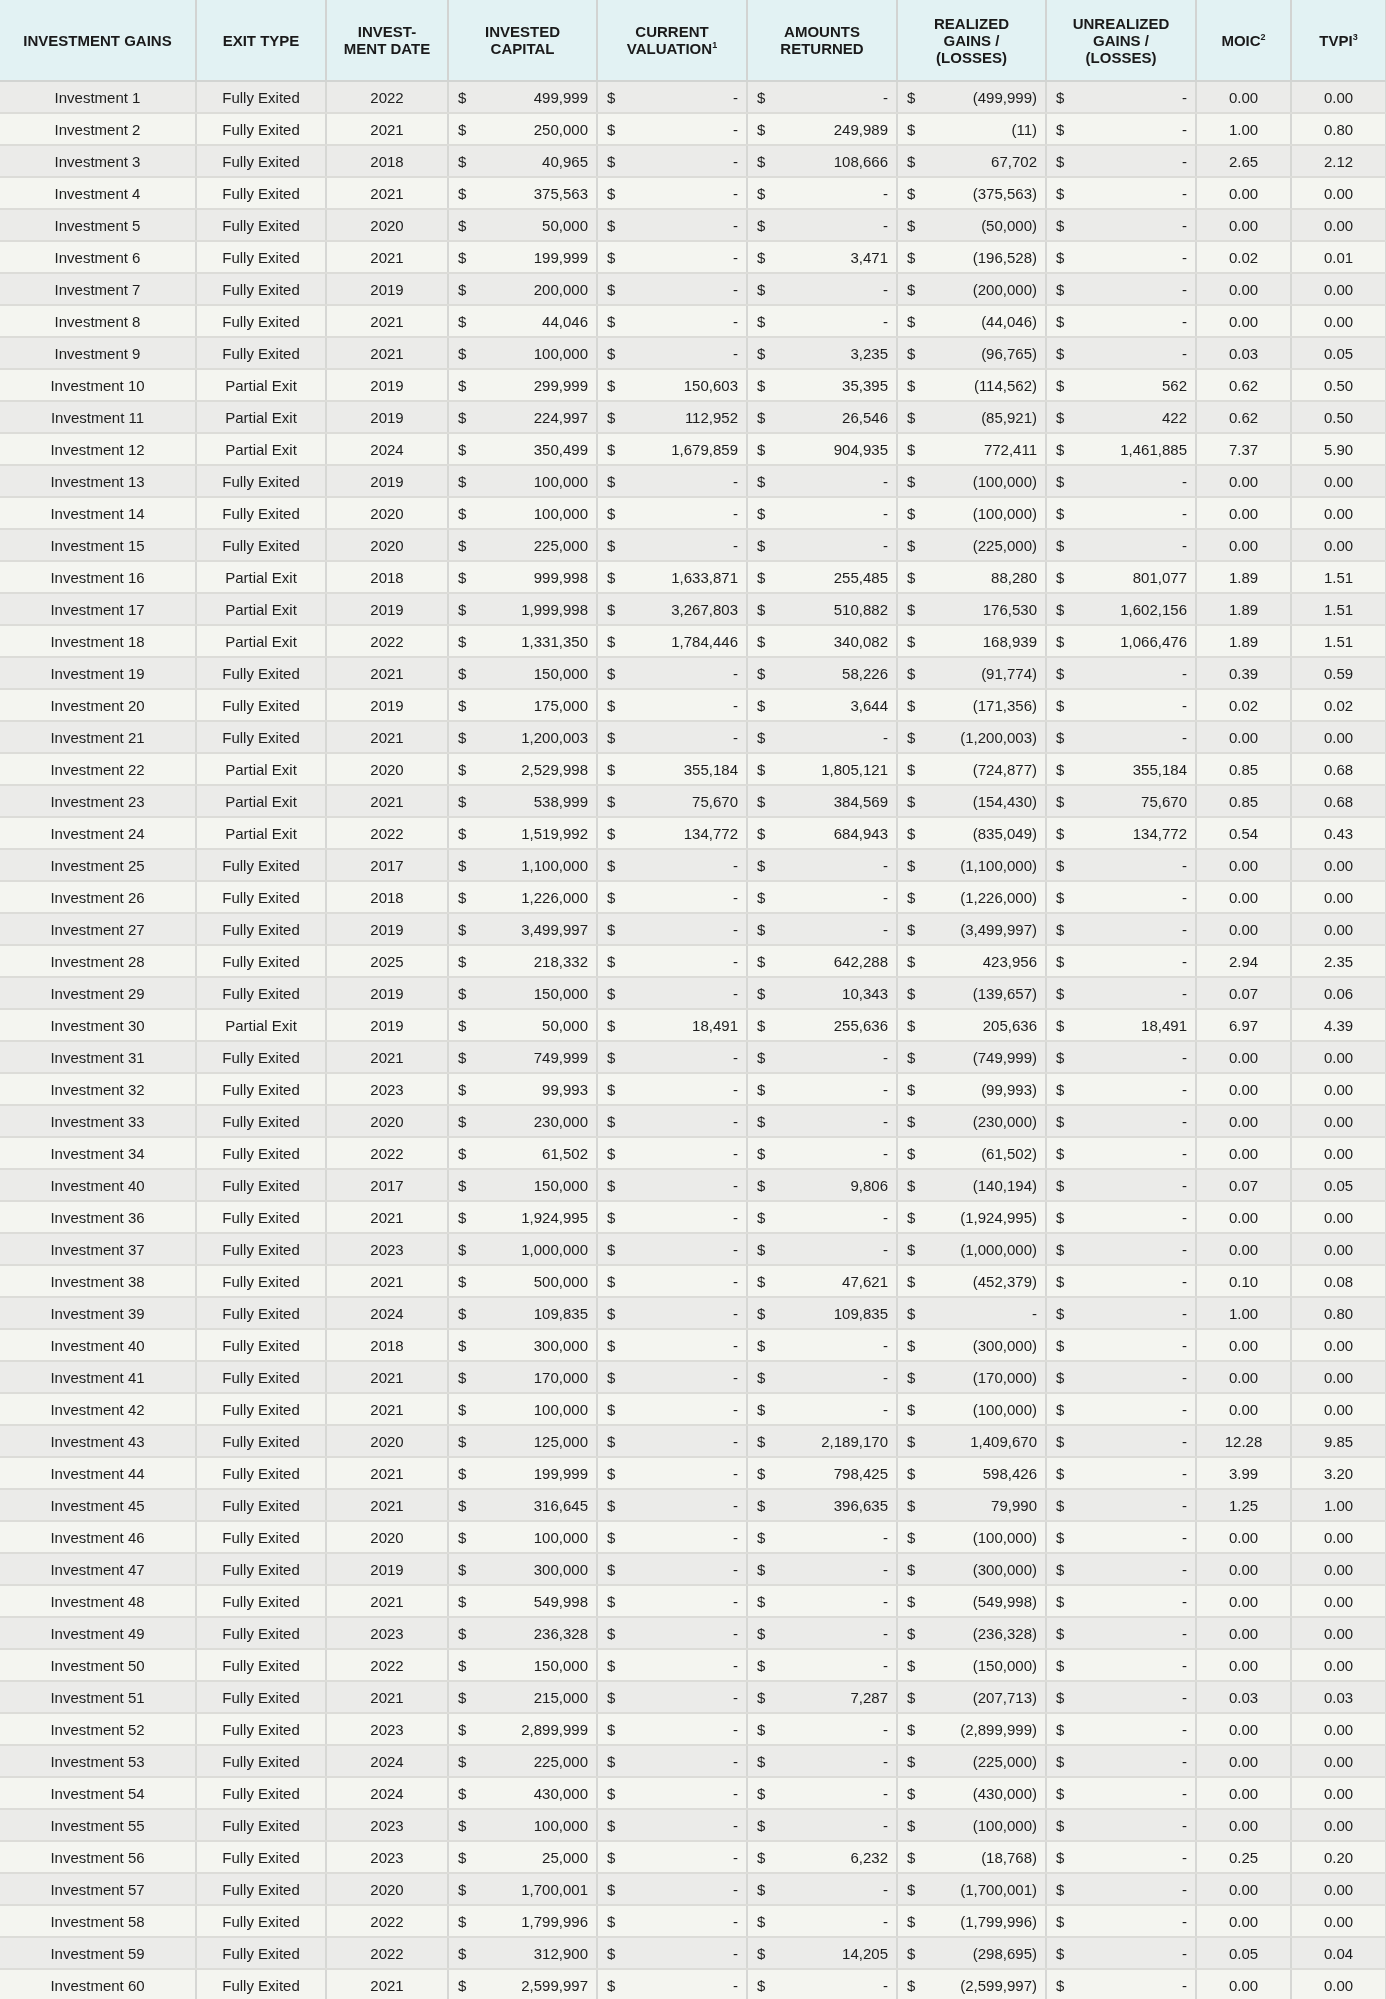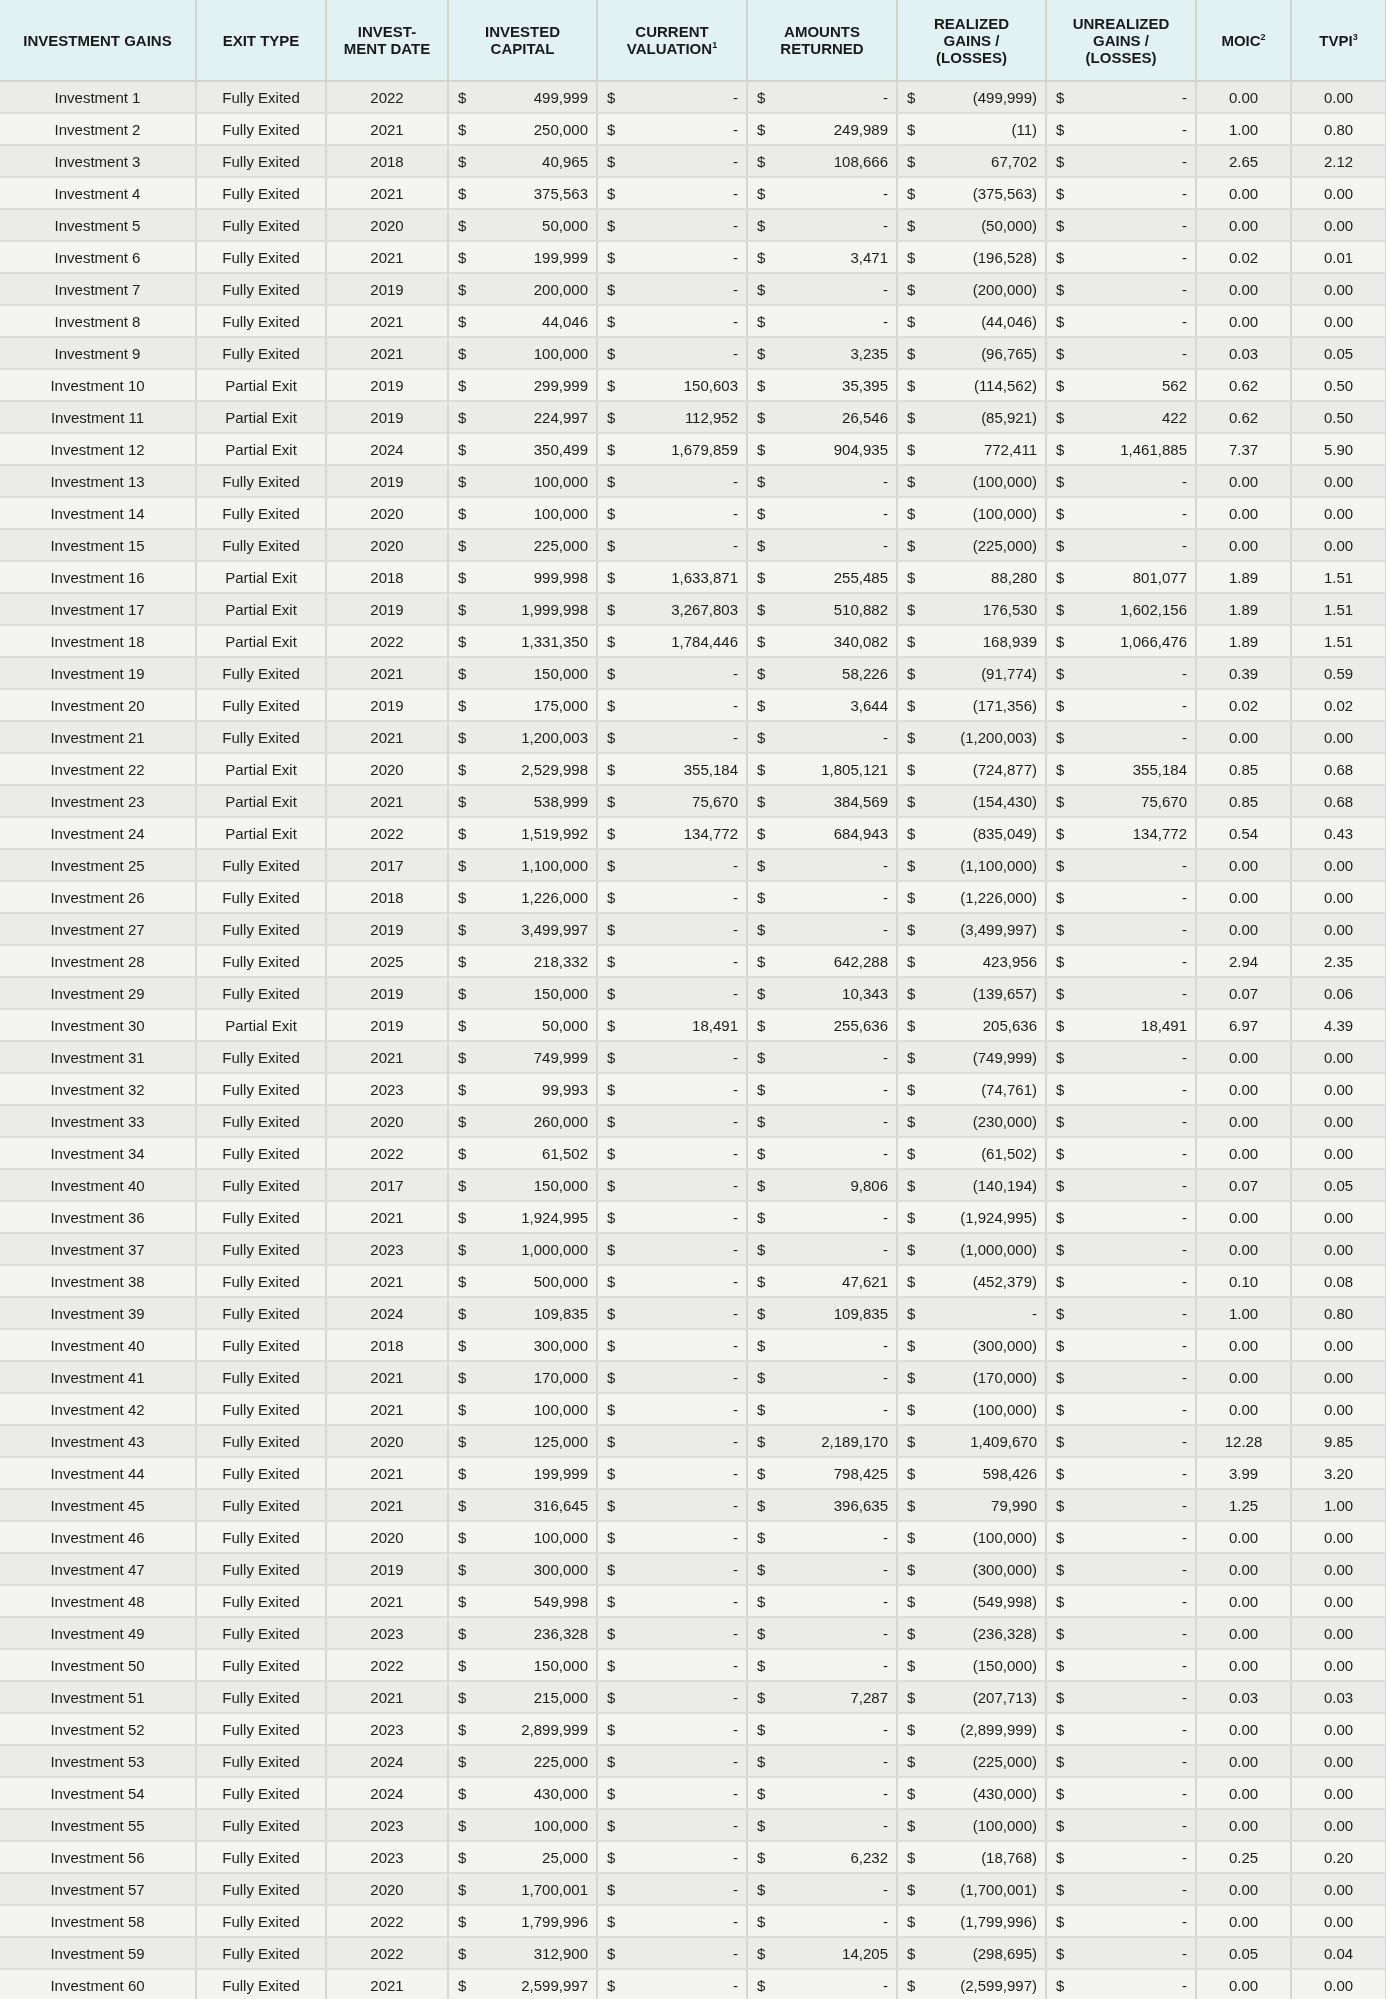--- a/index.html
+++ b/index.html
@@ -1229,40 +1229,40 @@
         </td>
         <td class="money">
           <div class="money-wrap">
             <span class="cur-sym">$</span>
             <span class="amt">-</span>
           </div>
         </td>
         <td class="money">
           <div class="money-wrap">
             <span class="cur-sym">$</span>
-            <span class="amt">(74,761)</span>
+            <span class="amt">(99,993)</span>
           </div>
         </td>
         <td class="money">
           <div class="money-wrap">
             <span class="cur-sym">$</span>
             <span class="amt">-</span>
           </div>
         </td>
         <td class="center">0.00</td>
         <td class="center">0.00</td>
       </tr>
       <tr class="odd">
         <td class="center">Investment 33</td>
         <td class="center">Fully Exited</td>
         <td class="center">2020</td>
         <td class="money">
           <div class="money-wrap">
             <span class="cur-sym">$</span>
-            <span class="amt">260,000</span>
+            <span class="amt">230,000</span>
           </div>
         </td>
         <td class="money">
           <div class="money-wrap">
             <span class="cur-sym">$</span>
             <span class="amt">-</span>
           </div>
         </td>
         <td class="money">
           <div class="money-wrap">

